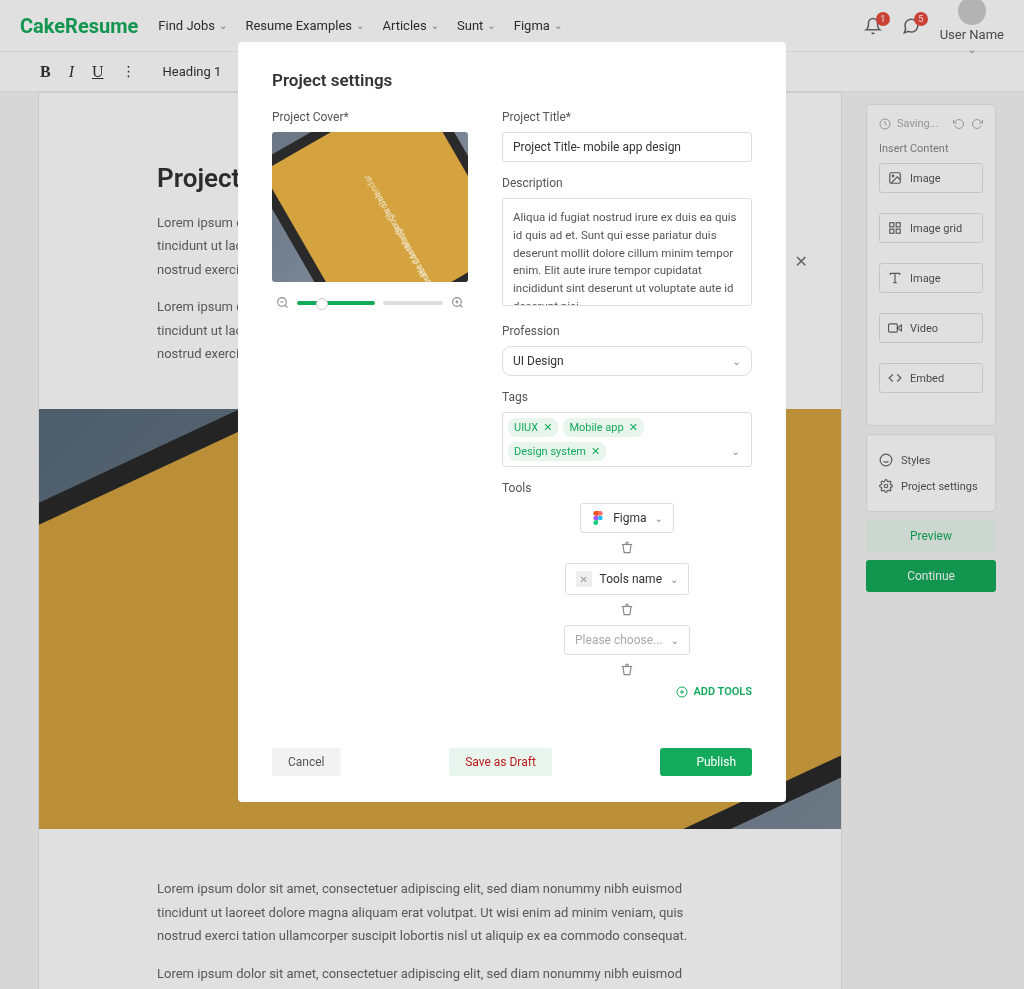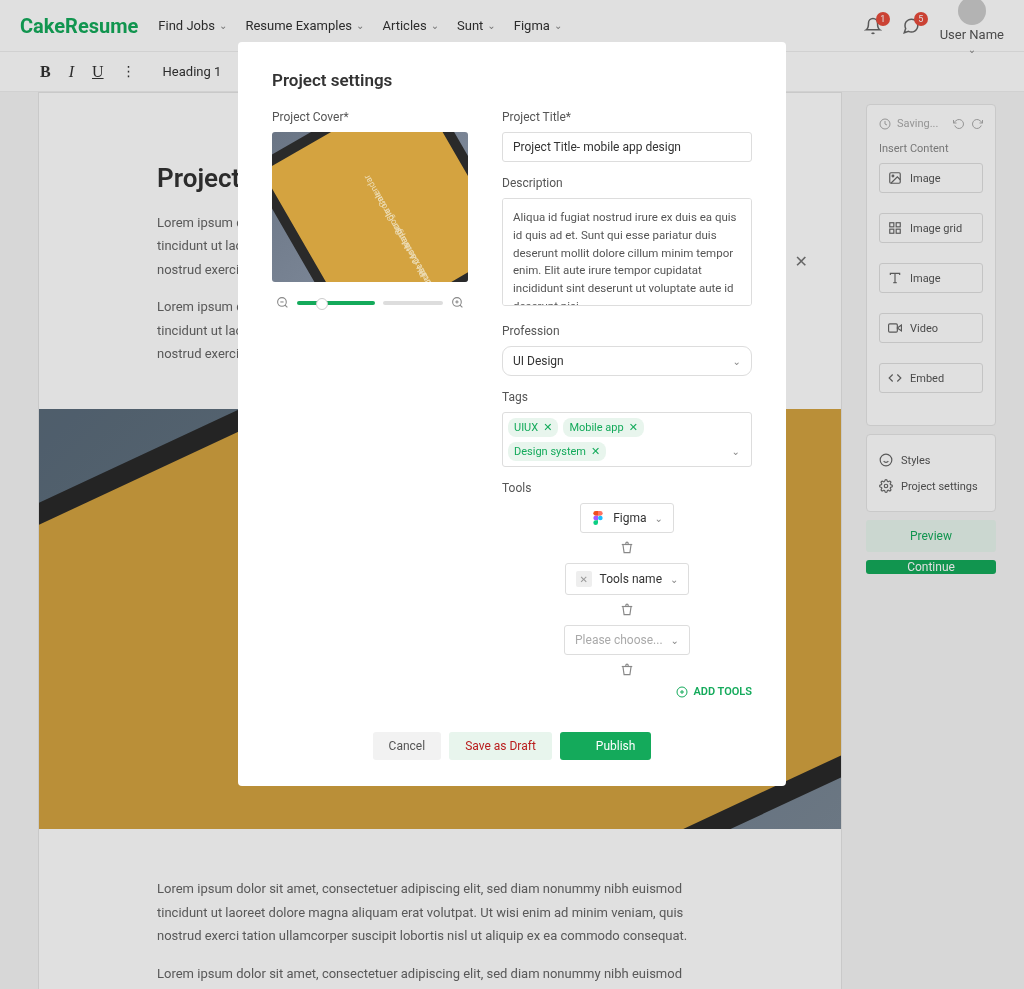--- a/index.html
+++ b/index.html
@@ -38,21 +38,21 @@
 .hero-phone { position: absolute; width: 120%; height: 140%; left: -10%; top: -15%; background: #d4a340; transform: rotate(-25deg); border-radius: 30px; border: 20px solid #2a2a2a; }
 
 
 .side-panel { background: #fff; border: 1px solid #e5e5e5; border-radius: 4px; padding: 12px; margin-bottom: 8px; }
 .saving { display: flex; align-items: center; gap: 6px; font-size: 11px; color: #aaa; margin-bottom: 12px; }
 .side-label { font-size: 11px; color: #888; margin-bottom: 8px; }
 .side-btn { display: flex; align-items: center; gap: 8px; padding: 7px 8px; border: 1px solid #e0e0e0; border-radius: 3px; font-size: 11px; color: #555; margin-bottom: 20px; cursor: pointer; }
 .side-btn svg, .side-link svg { flex-shrink: 0; }
 .side-link { display: flex; align-items: center; gap: 8px; font-size: 11px; color: #555; padding: 6px 0; cursor: pointer; }
 .preview-btn { display:block; width: 100%; padding: 9px; background: #e8f5ed; color: #14aa5b; border: none; border-radius: 3px; font-size: 12px; margin-bottom: 8px; cursor: pointer; text-align:center; }
-.continue-btn { display:block; width: 100%; background: #14aa5b; color: #fff; border: none; border-radius: 3px; font-size: 12px; cursor: pointer; text-align:center; }
+.continue-btn { display:block; width: 100%; padding: 9px; background: #14aa5b; color: #fff; border: none; border-radius: 3px; font-size: 12px; cursor: pointer; text-align:center; }
 
 
 .overlay { position: absolute; inset: 0; background: rgba(0,0,0,0.12); display: flex; align-items: flex-start; justify-content: center; padding-top: 42px; }
 .modal { background: #fff; width: 548px; border-radius: 4px; padding: 28px 34px 26px; position: relative; }
 .close-x { position: absolute; right: -22px; top: 210px; font-size: 16px; color: #666; cursor: pointer; }
 .modal h2 { font-size: 17px; font-weight: 600; color: #333; margin-bottom: 20px; }
 .modal-body { display: flex; gap: 34px; }
 .mcol-left { width: 196px; }
 .mcol-right { flex: 1; }
 .mlabel { font-size: 12px; color: #555; margin-bottom: 8px; display: block; }
@@ -75,21 +75,21 @@
 .tool-row { display: flex; gap: 8px; align-items: center; margin-bottom: 8px; flex-direction: column; }
 .tool-select { flex: 1; border: 1px solid #ddd; border-radius: 3px; padding: 7px 10px; font-size: 12px; color: #333; display: flex; align-items: center; gap: 8px; cursor: pointer; }
 .tool-sel-chevron { margin-left: auto; color: #999; }
 .tool-del { cursor: pointer; color: #888; }
 .tool-placeholder { color: #aaa; }
 .figma-icon { width: 14px; height: 14px; }
 .tool-gray-icon { width: 16px; height: 16px; background: #eee; border-radius: 2px; display: flex; align-items: center; justify-content: center; color: #999; font-size: 10px; }
 
 .add-tools { text-align: right; font-size: 11px; font-weight: 600; color: #14aa5b; margin-top: 6px; cursor: pointer; display: flex; justify-content: flex-end; align-items: center; gap: 5px; }
 
-.modal-footer { display: flex; justify-content: center; gap: 8px; margin-top: 34px; }
+.modal-footer { display: flex; justify-content: space-between; gap: 8px; margin-top: 50px; }
 .btn { padding: 7px 16px; border-radius: 3px; font-size: 12px; border: none; cursor: pointer; }
 .btn-cancel { background: #f2f2f2; color: #555; }
 .btn-draft { background: #e8f5ed; color: #b91c1c; }
 .btn-publish { background: #14aa5b; color: #fff; padding-left: 36px; }
 
 .chev { font-size: 10px; color: #888; }
 </style>
 </head>
 <body>
 

